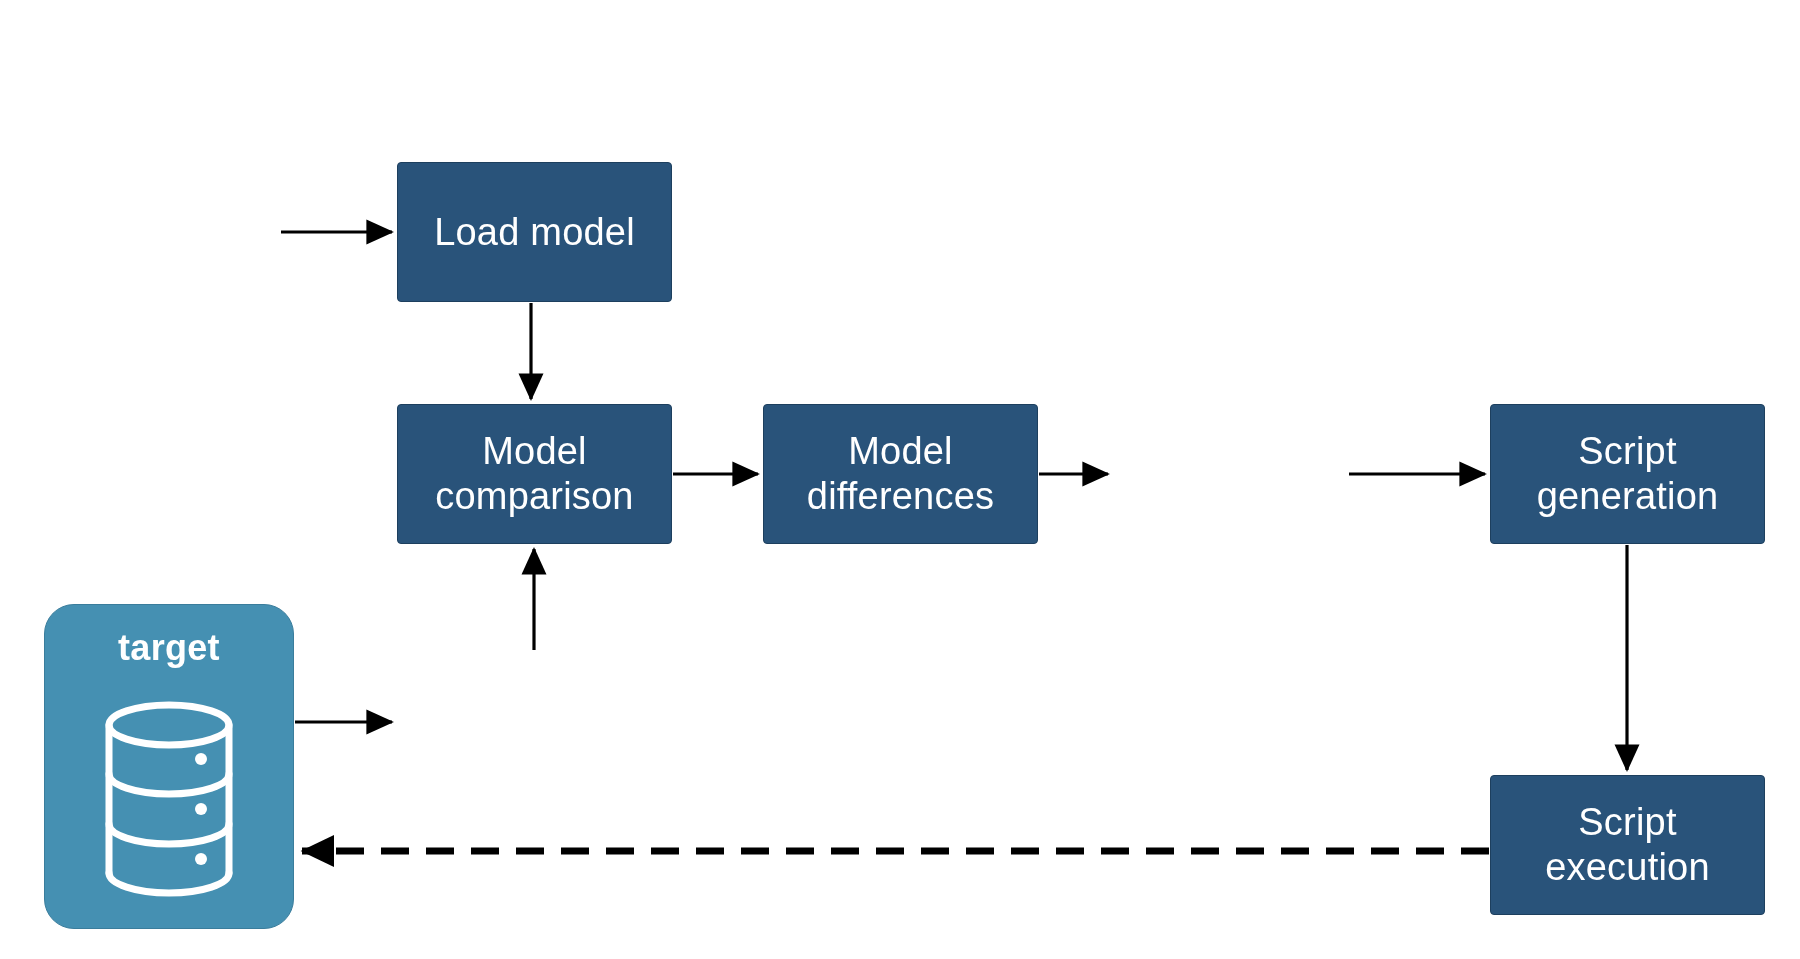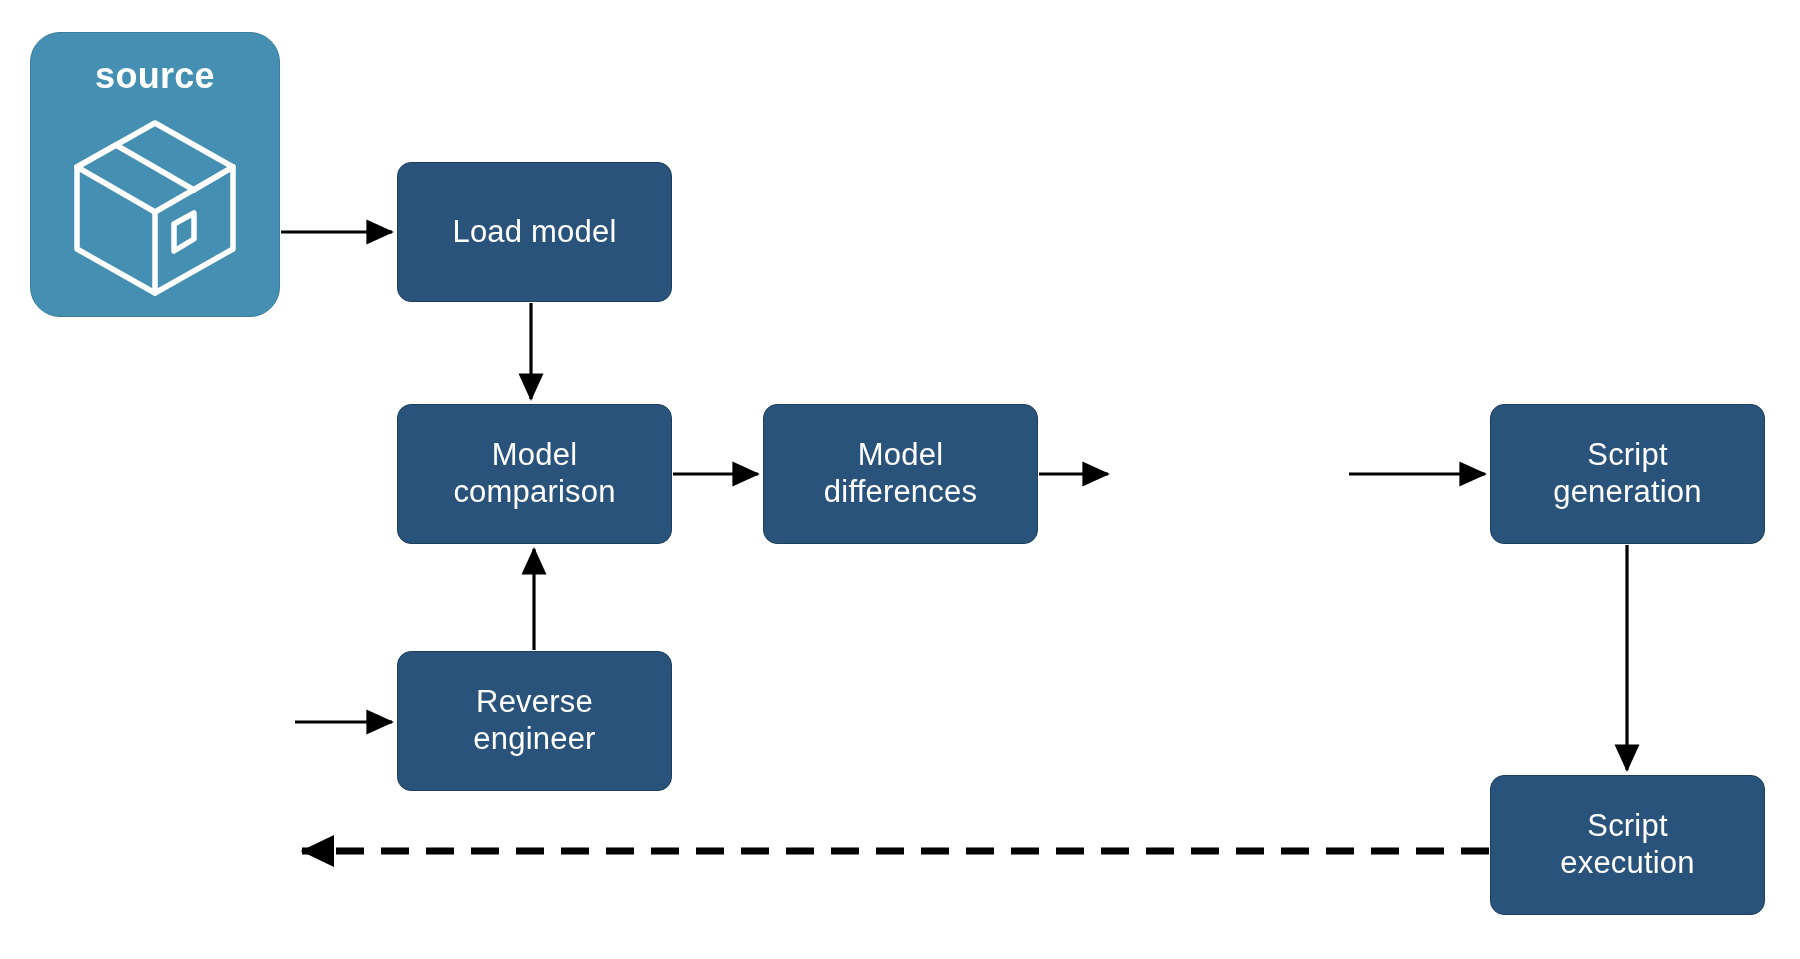--- a/index.html
+++ b/index.html
@@ -30,22 +30,22 @@
     box-sizing: border-box;
     display: flex;
     align-items: center;
     justify-content: center;
     text-align: center;
     color: #ffffff;
   }
   .node-process {
     background: #29537A;
     border: 1px solid #1d3f5e;
-    border-radius: 14px;
-    font-size: 31px;
+    border-radius: 4px;
+    font-size: 38px;
     line-height: 1.18;
     font-weight: 400;
     letter-spacing: 0.2px;
   }
   .node-endpoint {
     background: #4590B2;
     border: 1px solid #3a7d9c;
     border-radius: 30px;
     flex-direction: column;
     justify-content: flex-start;
@@ -96,37 +96,39 @@
 
     <line x1="1627" y1="545" x2="1627" y2="770" stroke="#000000" stroke-width="3.2" marker-end="url(#arrow)"></line>
 
     <line x1="295" y1="722" x2="392" y2="722" stroke="#000000" stroke-width="3.2" marker-end="url(#arrow)"></line>
 
     <line x1="534" y1="650" x2="534" y2="549" stroke="#000000" stroke-width="3.2" marker-end="url(#arrow)"></line>
 
     <line x1="1489" y1="851" x2="302" y2="851" stroke="#000000" stroke-width="7" stroke-dasharray="28 17" marker-end="url(#arrow-thick)"></line>
   </svg>
 
-  <div class="node node-endpoint" style="left:30px; top:32px; width:250px; height:285px;">
-    <div class="endpoint-label">source</div>
+
+  <div class="node node-endpoint" style="left:44px; top:604px; width:250px; height:325px;">
+    <div class="endpoint-label">target</div>
     <div class="endpoint-icon">
-      <svg width="172" height="180" viewBox="0 0 172 180" xmlns="http://www.w3.org/2000/svg">
-        <g fill="none" stroke="#ffffff" stroke-width="5.5" stroke-linejoin="round" stroke-linecap="round">
-          <path d="M86 6 L164 50 L164 132 L86 176 L8 132 L8 50 Z"></path>
-          <path d="M8 50 L86 95 L164 50"></path>
-          <path d="M86 95 L86 176"></path>
-          <path d="M47 28 L125 73"></path>
-          <path d="M125 73 L164 50"></path>
-          <path d="M47 28 L8 50"></path>
-          <path d="M105 107 L125 96 L125 122 L105 134 Z"></path>
+      <svg width="150" height="200" viewBox="0 0 150 200" xmlns="http://www.w3.org/2000/svg">
+        <g fill="none" stroke="#ffffff" stroke-width="7" stroke-linejoin="round" stroke-linecap="round">
+          <ellipse cx="75" cy="26" rx="60" ry="20"></ellipse>
+          <path d="M15 26 L15 174"></path>
+          <path d="M135 26 L135 174"></path>
+          <path d="M15 174 A60 20 0 0 0 135 174"></path>
+          <path d="M15 75 A60 20 0 0 0 135 75"></path>
+          <path d="M15 125 A60 20 0 0 0 135 125"></path>
         </g>
+        <circle cx="107" cy="60" r="6" fill="#ffffff"></circle>
+        <circle cx="107" cy="110" r="6" fill="#ffffff"></circle>
+        <circle cx="107" cy="160" r="6" fill="#ffffff"></circle>
       </svg>
     </div>
   </div>
-
 
   <div class="node node-process" style="left:397px; top:162px; width:275px; height:140px;">
     <span class="node-label">Load model</span>
   </div>
 
   <div class="node node-process" style="left:397px; top:404px; width:275px; height:140px;">
     <span class="node-label">Model
 comparison</span>
   </div>
 
@@ -134,23 +136,19 @@
     <span class="node-label">Model
 differences</span>
   </div>
 
 
   <div class="node node-process" style="left:1490px; top:404px; width:275px; height:140px;">
     <span class="node-label">Script
 generation</span>
   </div>
 
-  <div class="node node-process" style="left:397px; top:651px; width:275px; height:140px;">
-    <span class="node-label">Reverse
-engineer</span>
-  </div>
 
   <div class="node node-process" style="left:1490px; top:775px; width:275px; height:140px;">
     <span class="node-label">Script
 execution</span>
   </div>
 
 </div>
 
 </body></html>

